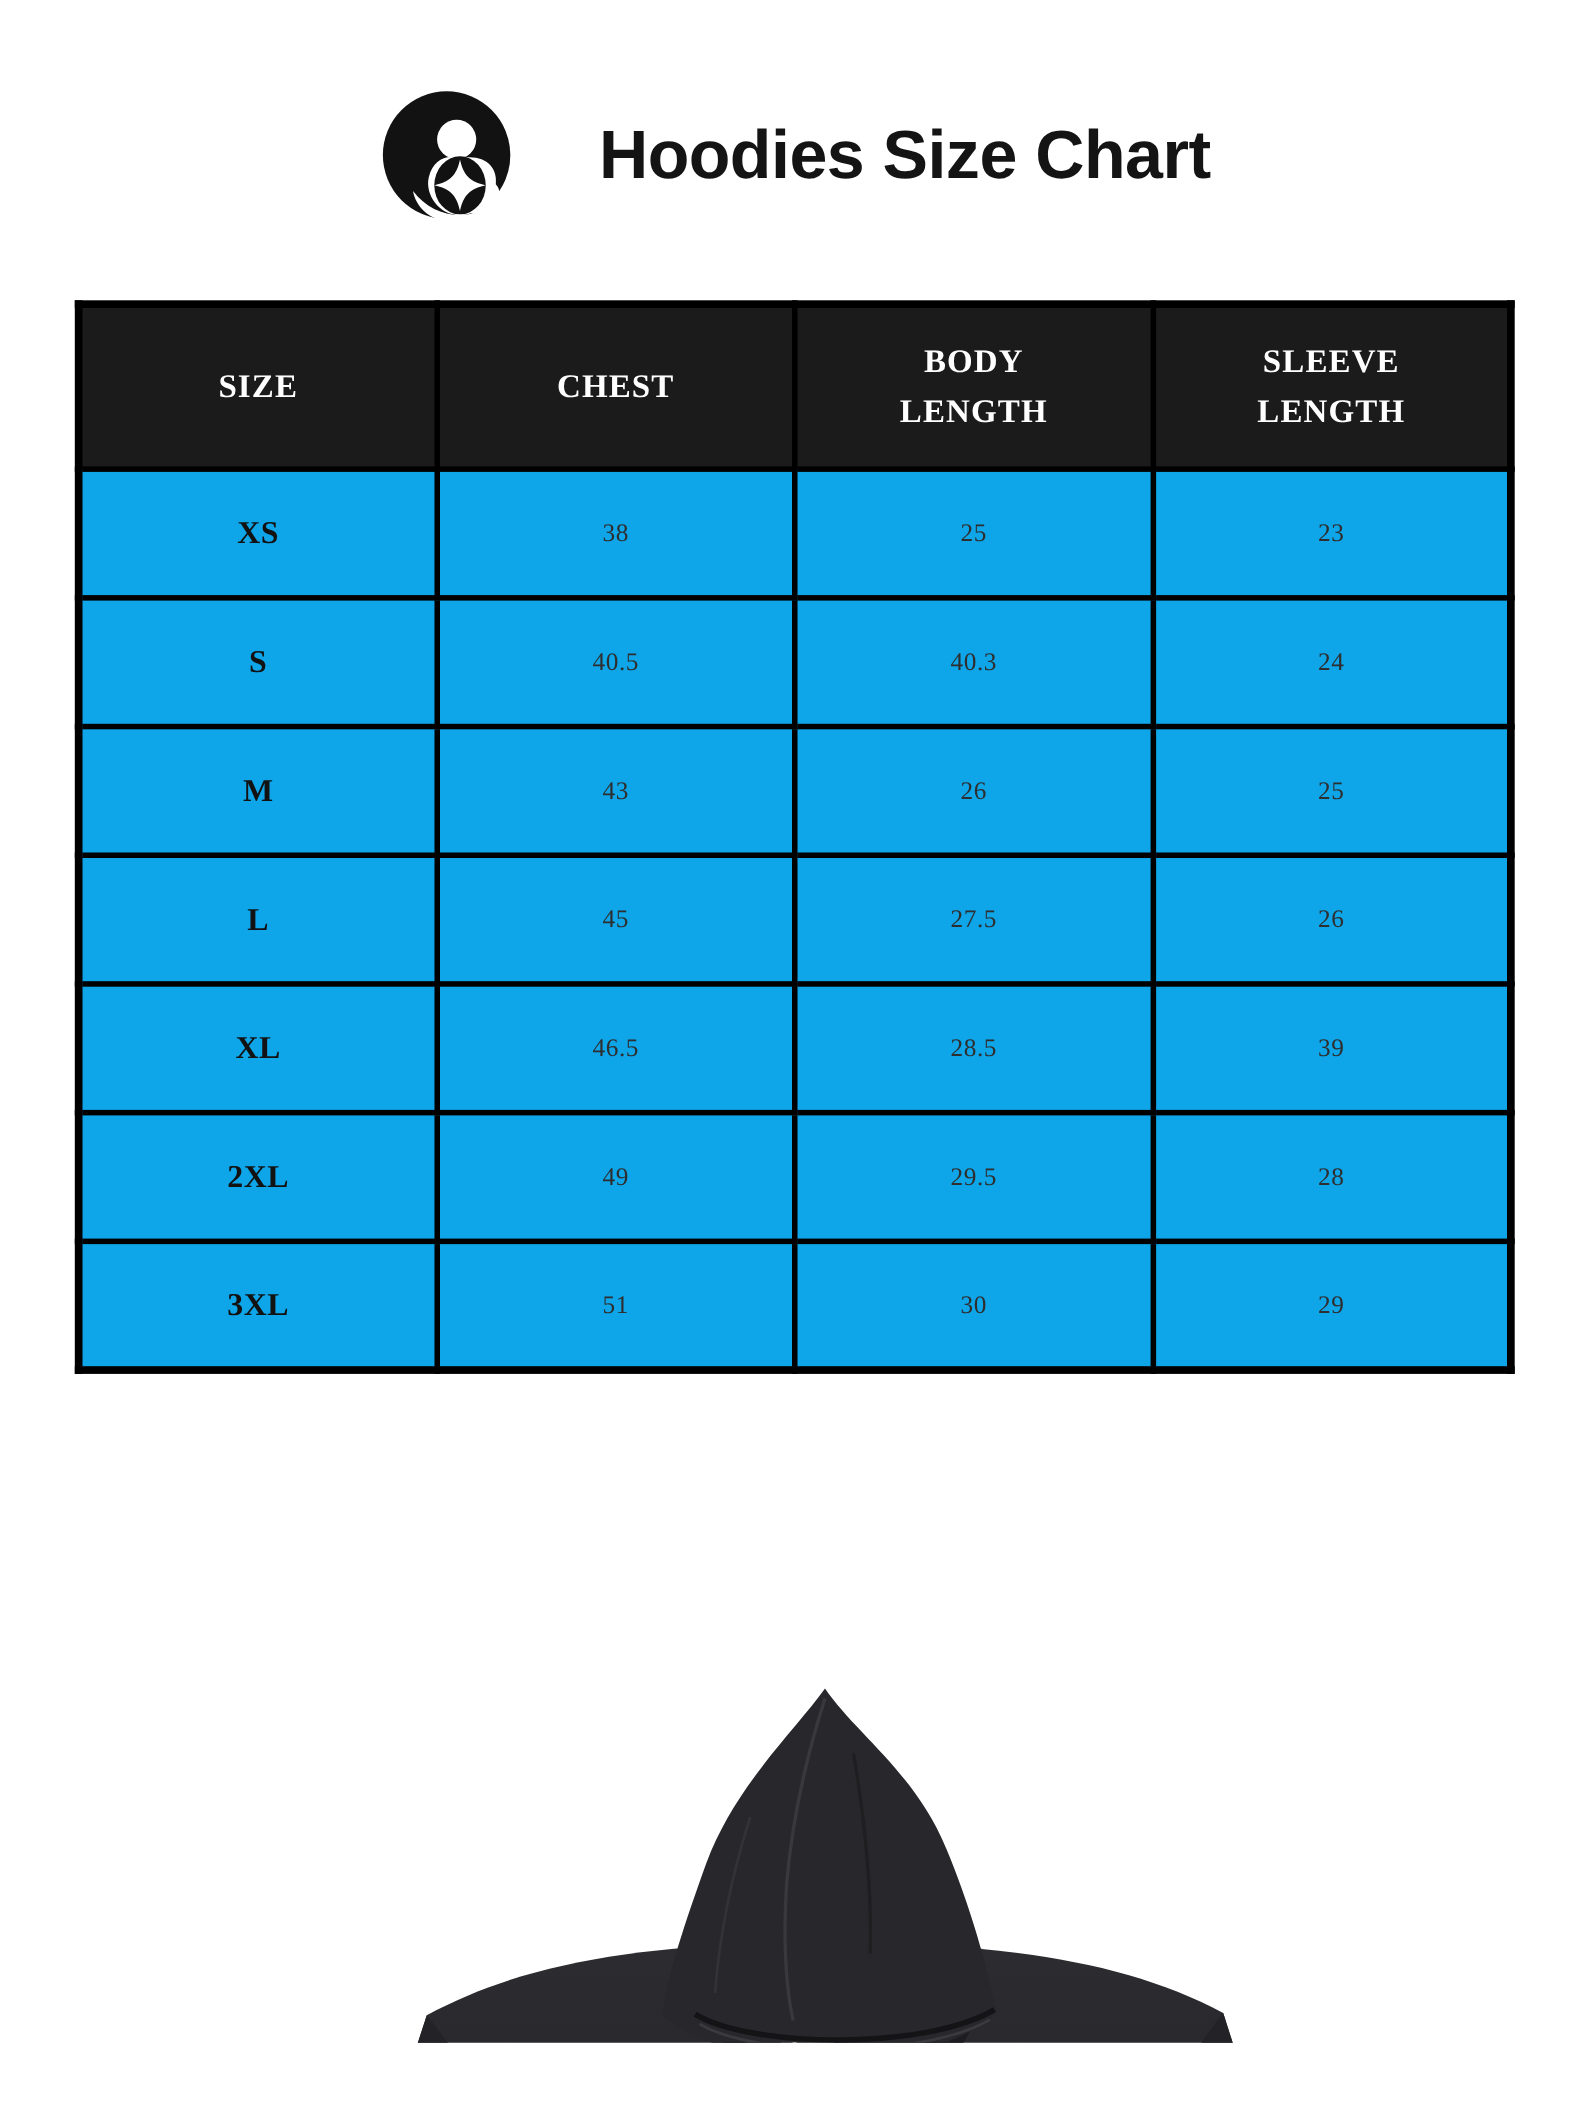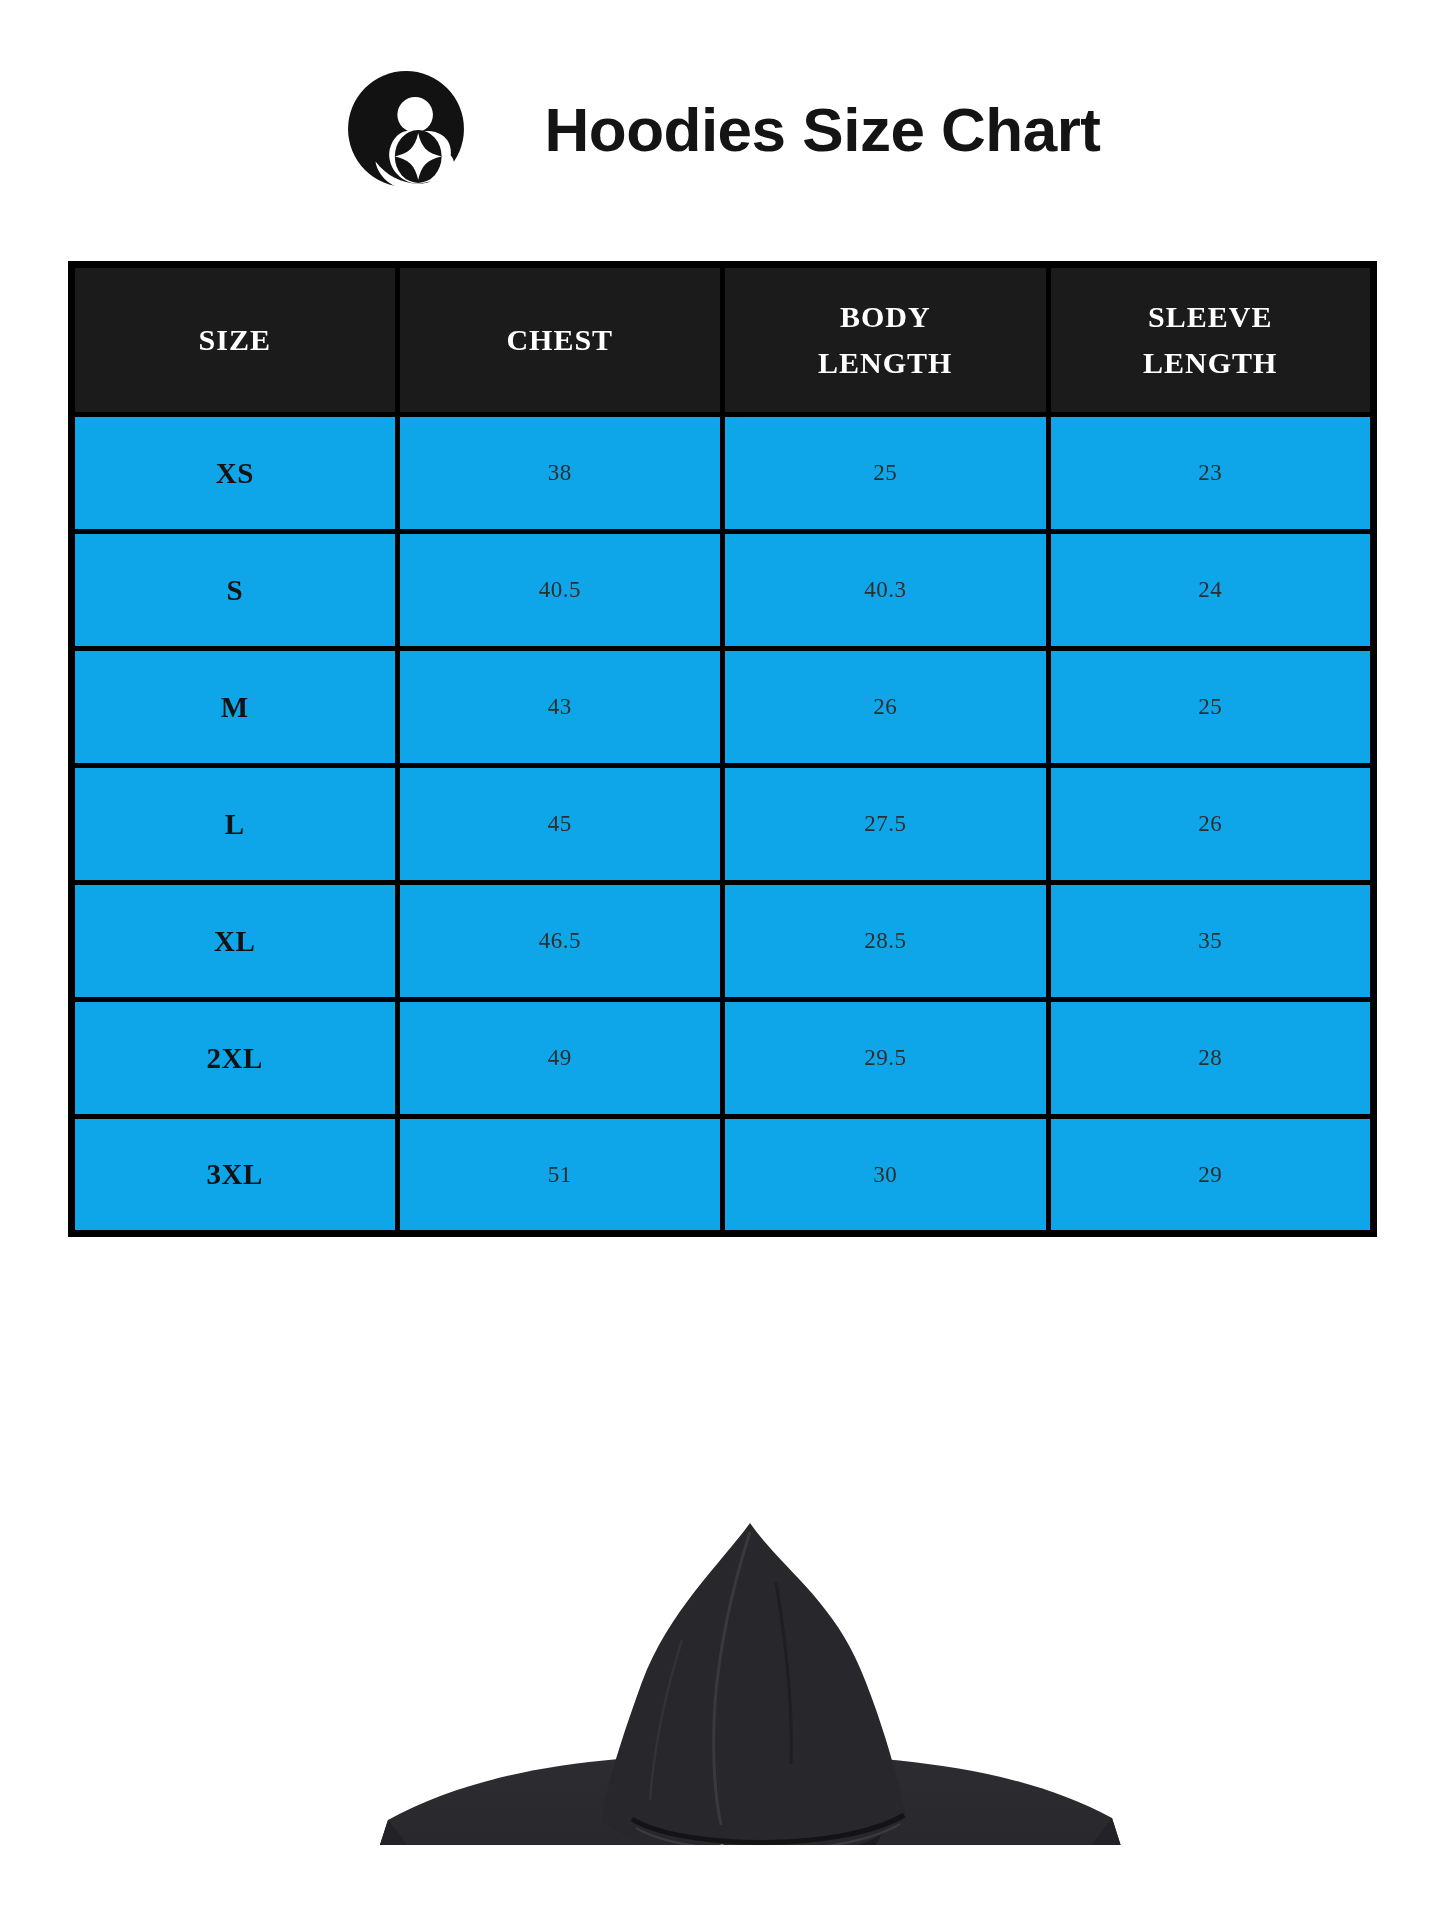--- a/index.html
+++ b/index.html
@@ -5,21 +5,21 @@
   * { margin: 0; padding: 0; box-sizing: border-box; }
   html, body { background: #ffffff; }
   body { font-family: "Liberation Sans", sans-serif; }
 
   .page {
     position: relative;
     width: 1445px;
     height: 1841px;
     background: #ffffff;
     overflow: hidden;
-    margin: 4px auto;
+    margin: 16px auto;
   }
 
   
   .brand-row {
     position: absolute;
     top: 58px;
     left: 0;
     width: 100%;
     height: 134px;
     display: flex;
@@ -170,21 +170,21 @@
       <tr>
         <td class="size-cell">L</td>
         <td class="num-cell">45</td>
         <td class="num-cell">27.5</td>
         <td class="num-cell">26</td>
       </tr>
       <tr>
         <td class="size-cell">XL</td>
         <td class="num-cell">46.5</td>
         <td class="num-cell">28.5</td>
-        <td class="num-cell">35</td>
+        <td class="num-cell">39</td>
       </tr>
       <tr>
         <td class="size-cell">2XL</td>
         <td class="num-cell">49</td>
         <td class="num-cell">29.5</td>
         <td class="num-cell">28</td>
       </tr>
       <tr>
         <td class="size-cell">3XL</td>
         <td class="num-cell">51</td>

